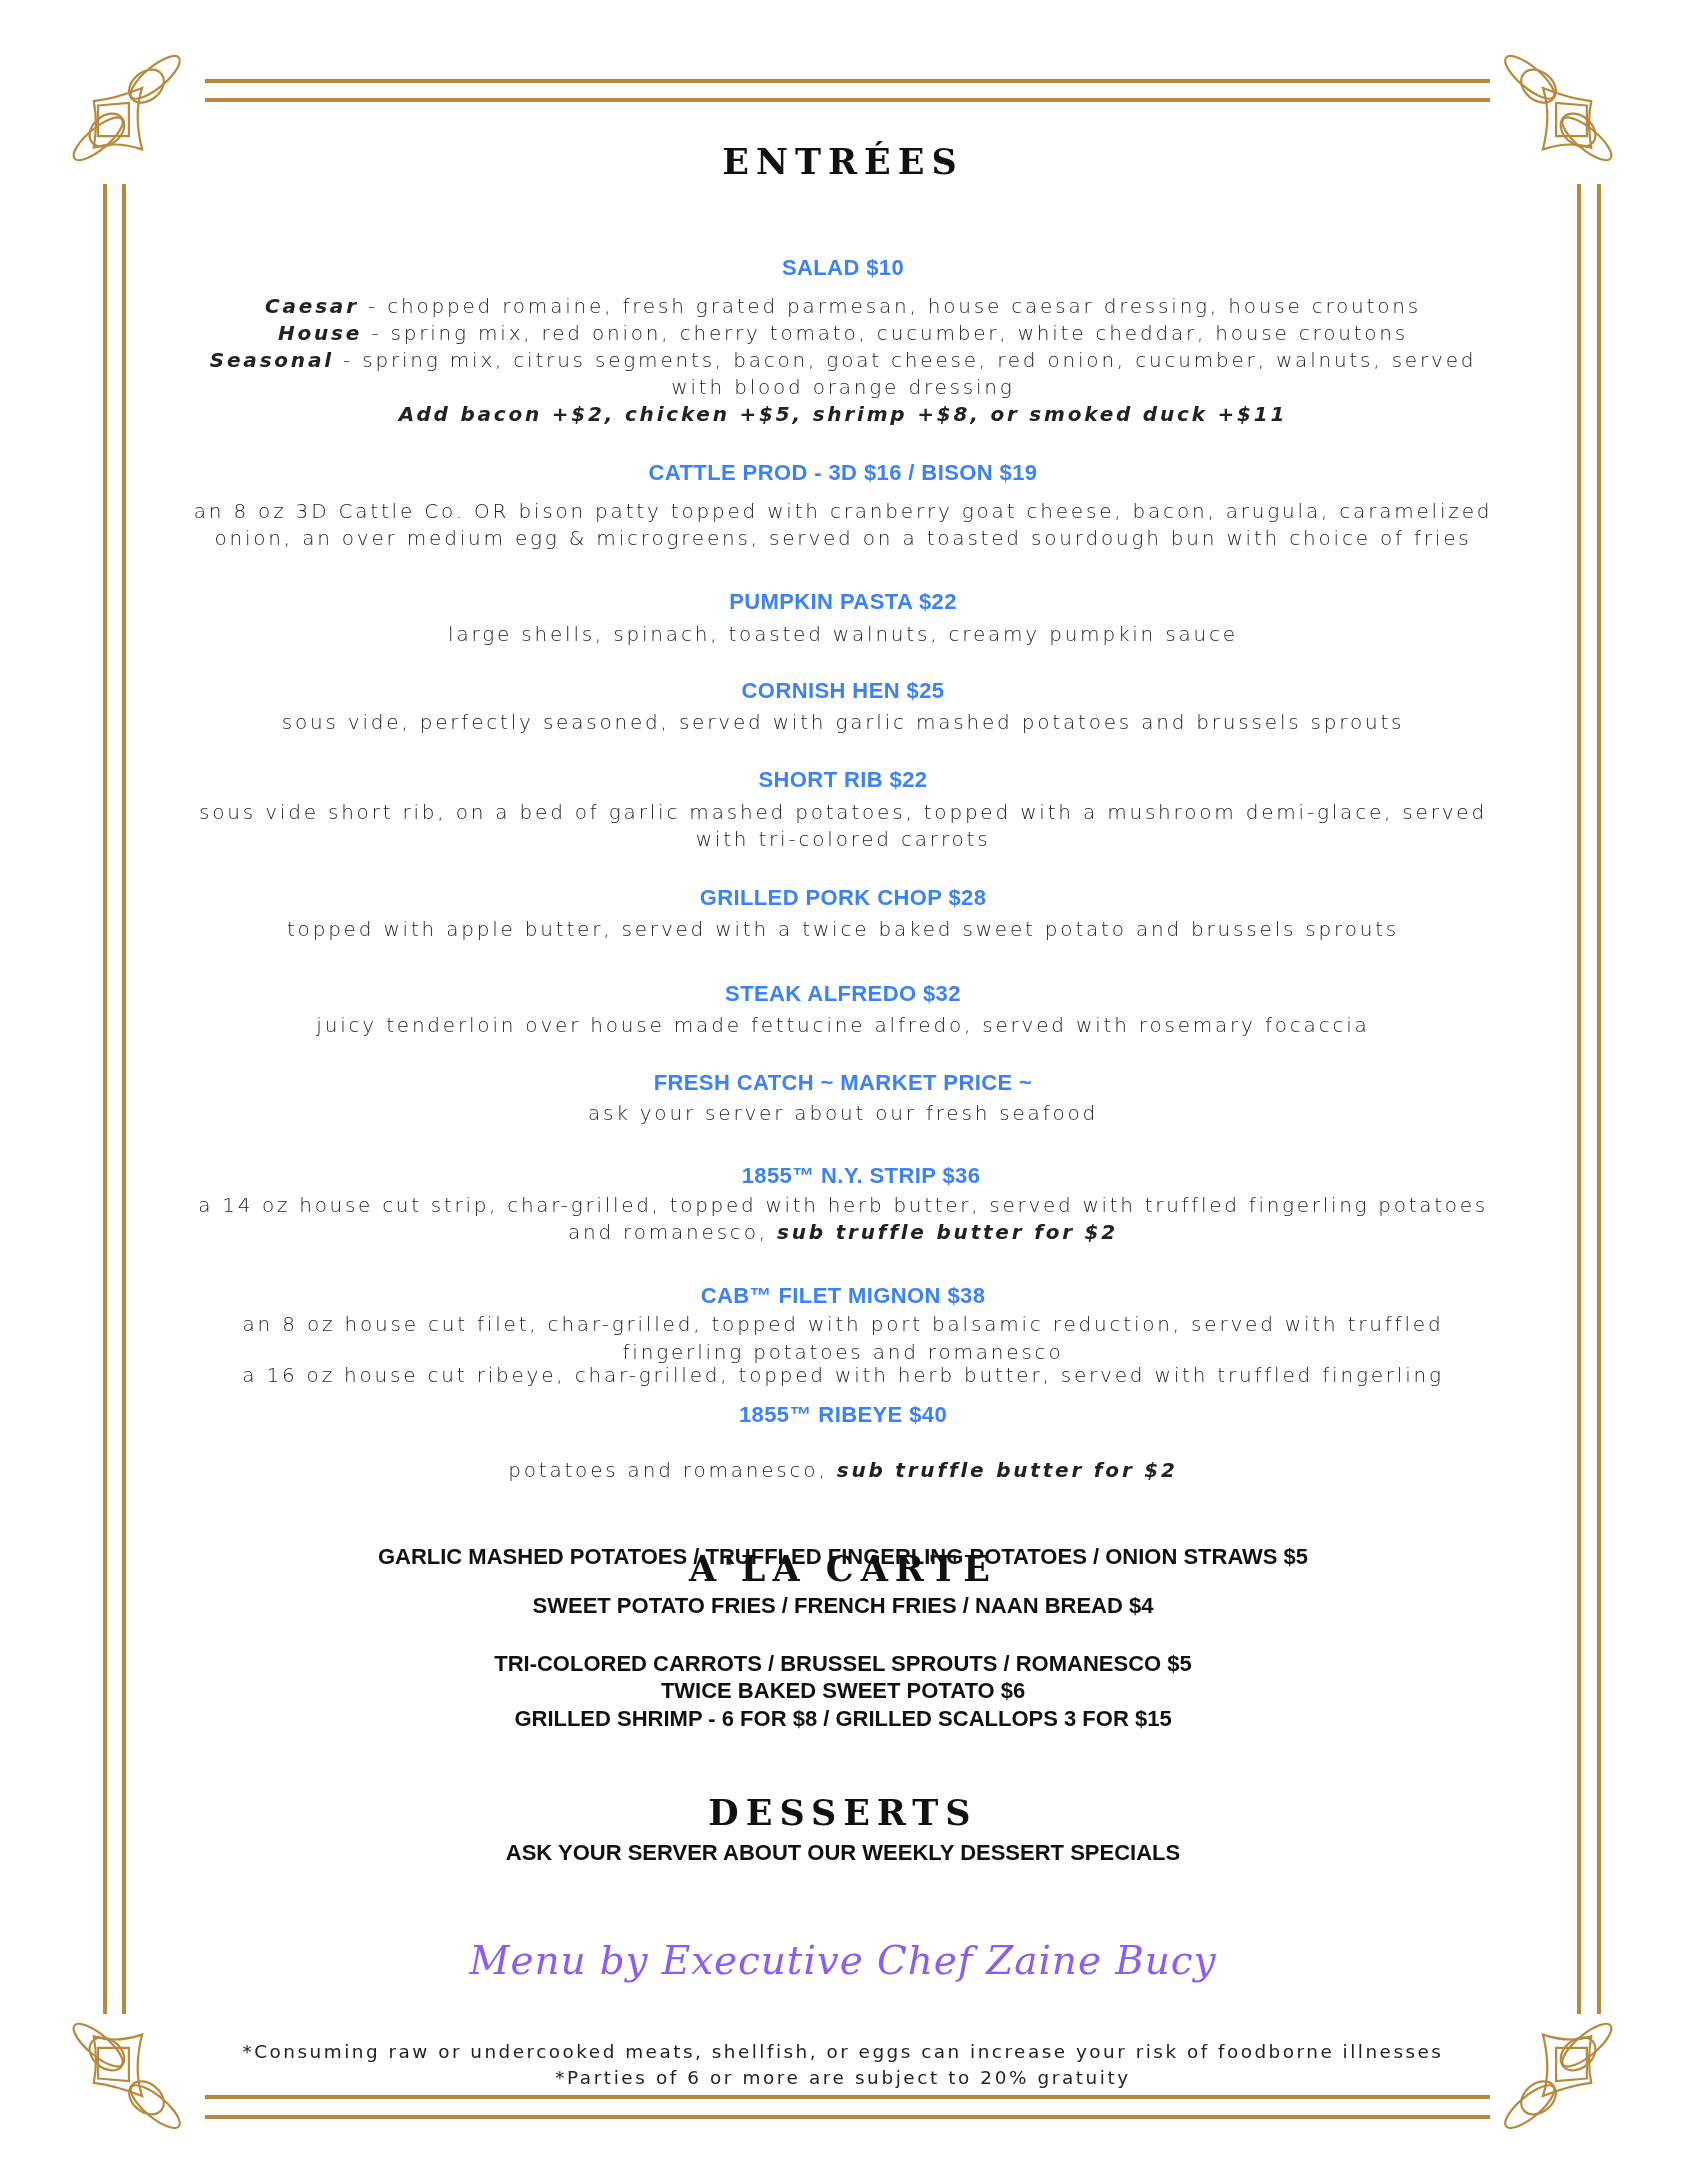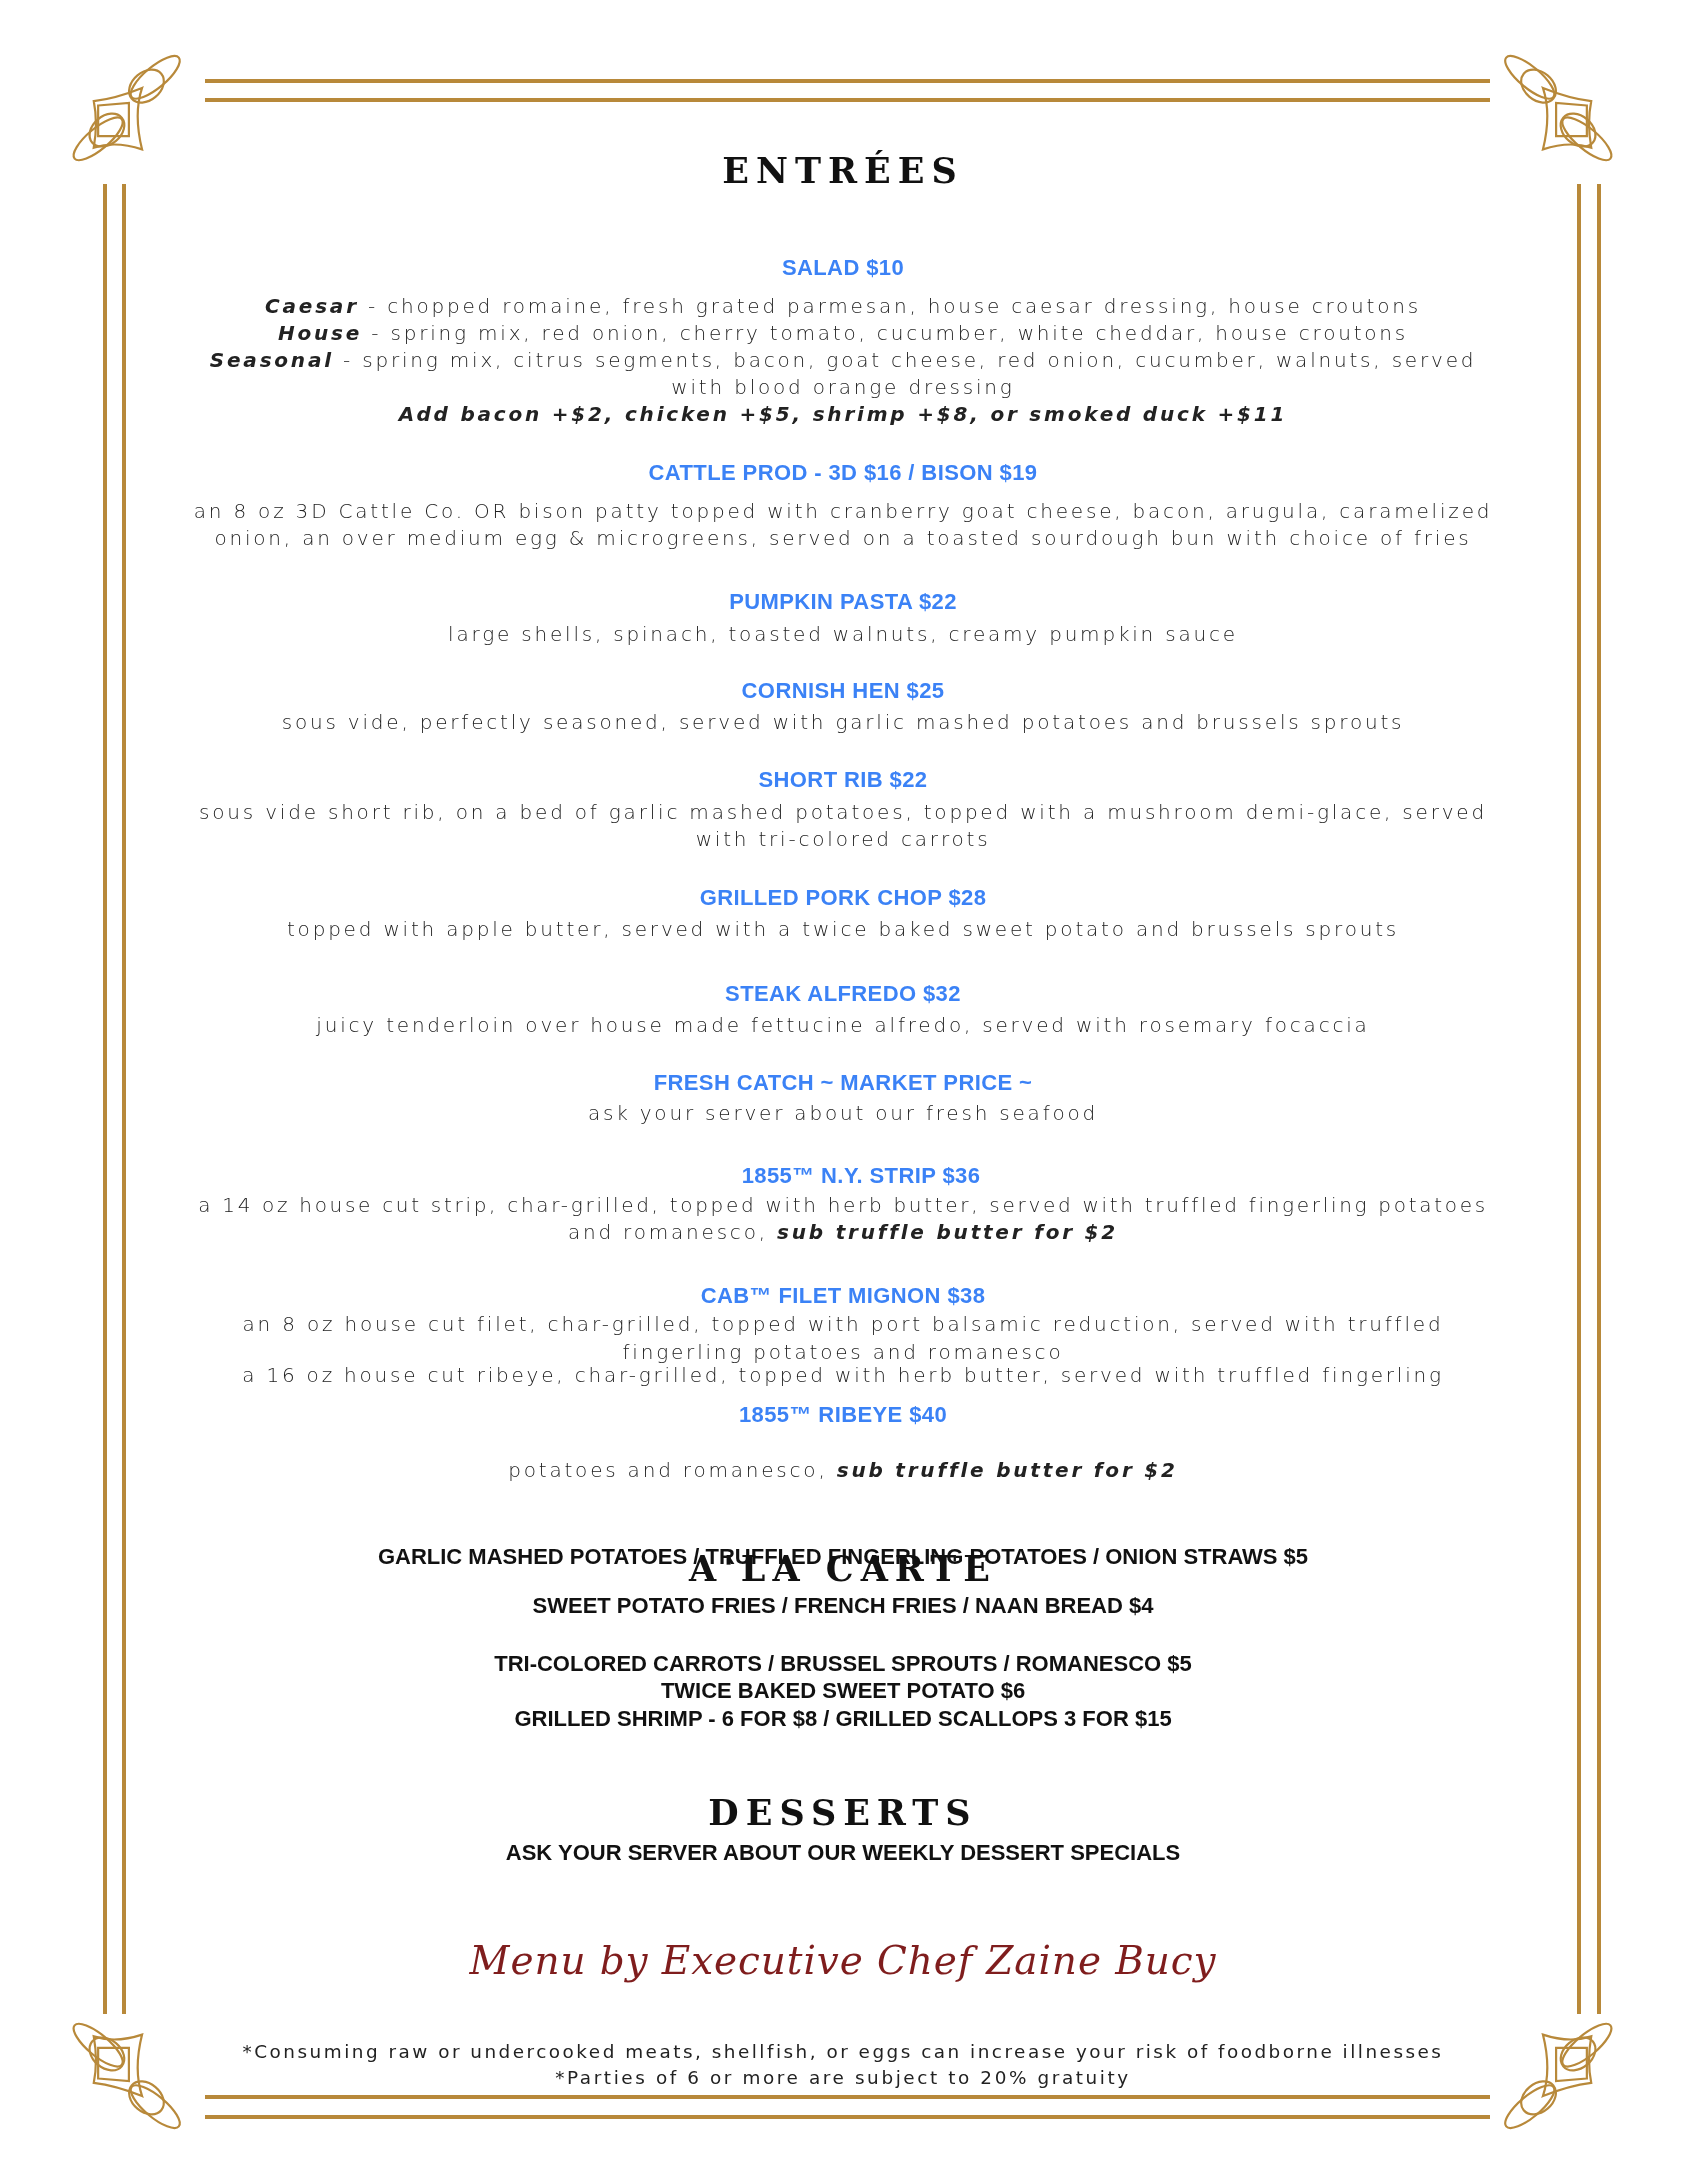--- a/index.html
+++ b/index.html
@@ -5,21 +5,21 @@
   html, body { margin:0; padding:0; background:#ffffff; }
   body { width:1685px; height:2181px; position:relative; overflow:hidden; font-family:"DejaVu Sans", sans-serif; color:#111; }
   .frame-line { position:absolute; background:#b8893a; }
   .corner { position:absolute; width:123px; height:123px; }
   .content { position:absolute; left:123px; width:1440px; top:0; text-align:center; }
   .section-title { font-family:"DejaVu Serif", serif; font-weight:bold; font-size:35px; letter-spacing:7px; color:#111; position:absolute; left:0; width:100%; text-align:center; }
   .item-title { font-family:"Liberation Sans", sans-serif; font-weight:bold; font-size:22px; color:#3b82f6; position:absolute; left:0; width:100%; text-align:center; letter-spacing:0.4px; }
   .desc { font-family:"DejaVu Sans", sans-serif; font-size:20px; letter-spacing:2.8px; color:#222; position:absolute; left:0; width:100%; text-align:center; line-height:27px; font-weight:300; }
   .desc i, .ital { font-style:italic;font-weight:bold; }
   .alc { font-family:"Liberation Sans", sans-serif; font-weight:bold; font-size:22px; position:absolute; left:0; width:100%; text-align:center; color:#111; }
-  .signature { font-family:"DejaVu Serif", serif; font-style:italic; font-size:39px; position:absolute; left:0; width:100%; text-align:center; color:#7f1d1d; letter-spacing:0.9px; }
+  .signature { font-family:"DejaVu Serif", serif; font-style:italic; font-size:39px; position:absolute; left:0; width:100%; text-align:center; color:#8b5cf6; letter-spacing:0.9px; }
   .footnote { font-family:"DejaVu Sans", sans-serif; font-size:18.4px; letter-spacing:2.6px; position:absolute; left:0; width:100%; text-align:center; color:#222; }
 </style>
 </head>
 <body>
 
 <div class="frame-line" style="left:205px; top:79px; width:1285px; height:4.4px;"></div>
 <div class="frame-line" style="left:205px; top:98px; width:1285px; height:4.4px;"></div>
 <div class="frame-line" style="left:205px; top:2095px; width:1285px; height:4.4px;"></div>
 <div class="frame-line" style="left:205px; top:2115px; width:1285px; height:4.4px;"></div>
 <div class="frame-line" style="left:103px; top:184px; width:4.4px; height:1830px;"></div>
@@ -63,21 +63,21 @@
     <ellipse cx="95" cy="40" rx="22" ry="16" transform="rotate(-40 95 40)"></ellipse>
     <path d="M55 55 Q80 52 110 40 Q100 70 110 110 Q80 100 55 108 Q60 80 55 55 Z" transform="translate(-20,2)"></path>
     <path d="M65 65 L100 62 L100 100 L65 100 Z" transform="translate(-25,-3)"></path>
     <ellipse cx="40" cy="100" rx="35" ry="12" transform="rotate(-40 40 100)"></ellipse>
     <ellipse cx="50" cy="90" rx="22" ry="16" transform="rotate(-40 50 90)"></ellipse>
   </g>
 </svg>
 
 <div class="content">
 
-  <div class="section-title" style="top:150px;">ENTRÉES</div>
+  <div class="section-title" style="top:141px;">ENTRÉES</div>
 
   <div class="item-title" style="top:255px;">SALAD $10</div>
   <div class="desc" style="top:293px;"><i>Caesar</i><span> - chopped romaine, fresh grated parmesan, house caesar dressing, house croutons</span></div>
   <div class="desc" style="top:320px;"><i>House</i><span> - spring mix, red onion, cherry tomato, cucumber, white cheddar, house croutons</span></div>
   <div class="desc" style="top:347px;"><i>Seasonal</i><span> - spring mix, citrus segments, bacon, goat cheese, red onion, cucumber, walnuts, served</span></div>
   <div class="desc" style="top:374px;">with blood orange dressing</div>
   <div class="desc ital" style="top:401px;">Add bacon +$2, chicken +$5, shrimp +$8, or smoked duck +$11</div>
 
   <div class="item-title" style="top:460px;">CATTLE PROD - 3D $16 / BISON $19</div>
   <div class="desc" style="top:498px;">an 8 oz 3D Cattle Co. OR bison patty topped with cranberry goat cheese, bacon, arugula, caramelized</div>

